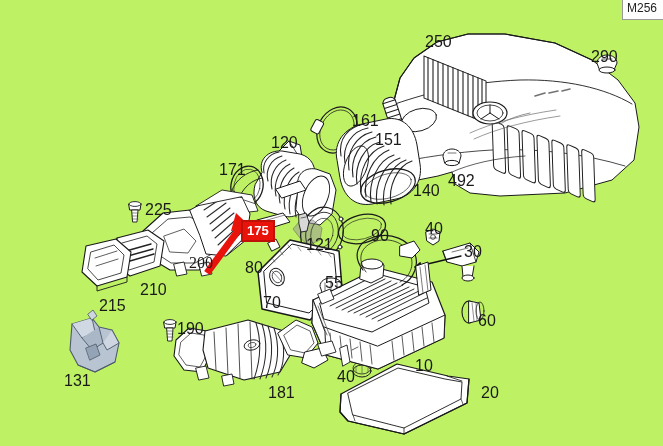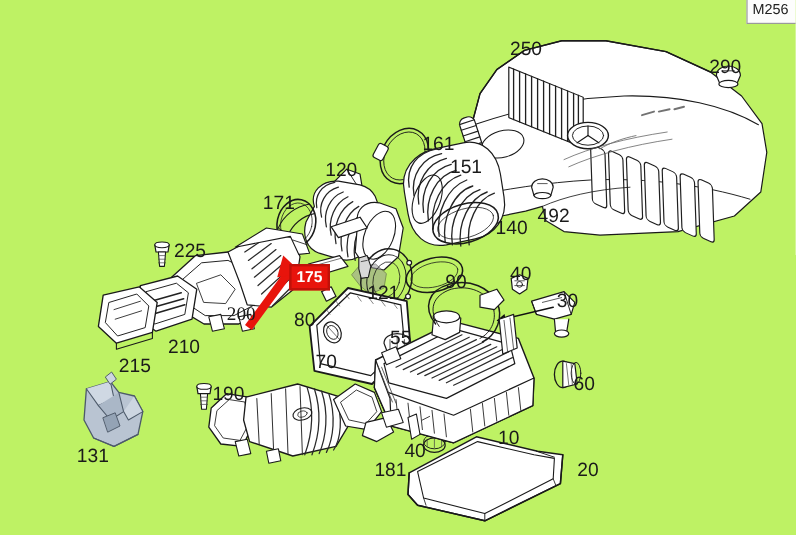--- a/index.html
+++ b/index.html
@@ -505,18 +505,18 @@
   <div class="lbl" style="left:245px;top:259px;">80</div>
   <div class="lbl" style="left:325px;top:274px;">55</div>
   <div class="lbl" style="left:263px;top:294px;">70</div>
   <div class="lbl" style="left:140px;top:281px;">210</div>
   <div class="lbl" style="left:99px;top:297px;">215</div>
   <div class="lbl" style="left:478px;top:312px;">60</div>
   <div class="lbl" style="left:177px;top:320px;">190</div>
   <div class="lbl" style="left:383px;top:357px;margin-left:32px;">10</div>
   <div class="lbl" style="left:337px;top:368px;">40</div>
   <div class="lbl" style="left:64px;top:372px;">131</div>
-  <div class="lbl" style="left:268px;top:384px;margin-left:44px;">181</div>
+  <div class="lbl" style="left:268px;top:384px;">181</div>
   <div class="lbl" style="left:481px;top:384px;">20</div>
 
   <div class="hl" style="left:241px;top:220px;">175</div>
 
 </div>
 
 </body></html>

